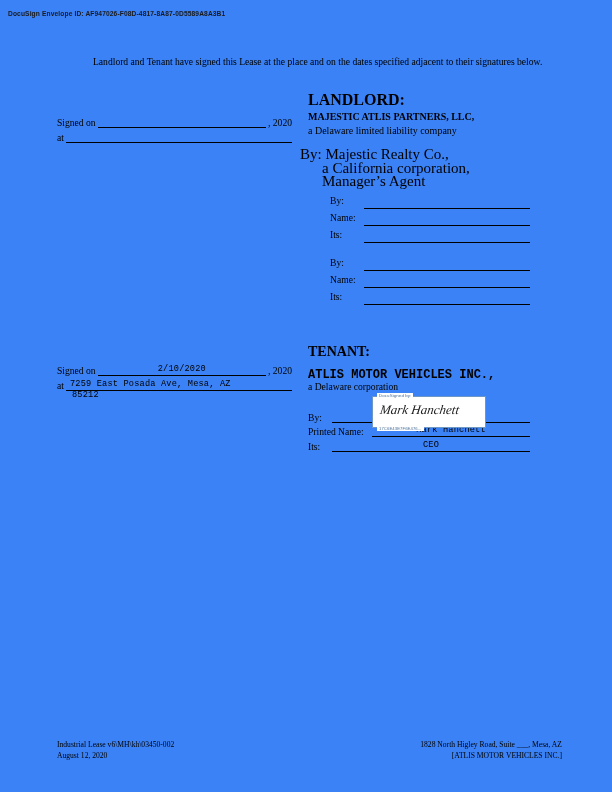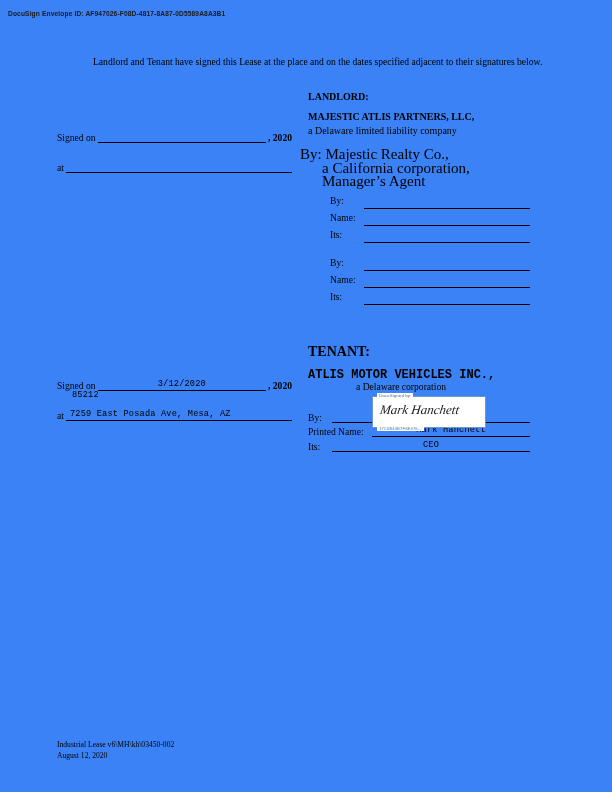--- a/index.html
+++ b/index.html
@@ -45,21 +45,21 @@
     line-height: 14px;
     text-align: justify;
   }
   .intro .indent { display: inline-block; width: 36px; }
 
   
   .landlord-heading {
     position: absolute;
     left: 308px;
     top: 91px;
-    font-size: 10px;
+    font-size: 16px;
     font-weight: bold;
   }
   .landlord-name {
     position: absolute;
     left: 308px;
     top: 110px;
     font-size: 10px;
     font-weight: bold;
     line-height: 14.5px;
   }
@@ -108,30 +108,29 @@
     left: 57px;
     top: 113px;
     width: 235px;
     font-size: 9.6px;
   }
   .signed-row {
     display: flex;
     align-items: flex-end;
     height: 15px;
     white-space: nowrap;
-    margin-top: 15px;
   }
   .signed-label { flex: 0 0 auto; padding-right: 2px; }
   .signed-fill {
     flex: 1 1 auto;
     border-bottom: 1px solid #000;
     height: 11px;
     position: relative;
   }
-  .signed-year { flex: 0 0 auto; padding-left: 2px; font-weight: bold; }
+  .signed-year { flex: 0 0 auto; padding-left: 2px; }
 
   .signed-fill .typed {
     position: absolute;
     left: 0; right: 0;
     bottom: 1px;
     text-align: center;
     font-family: "Liberation Mono", monospace;
     font-size: 8.6px;
     letter-spacing: 0.2px;
   }
@@ -159,21 +158,20 @@
     top: 368px;
     font-size: 12px;
     font-weight: bold;
     font-family: Liberation Mono, monospace;
   }
   .tenant-sub {
     position: absolute;
     left: 308px;
     top: 381px;
     font-size: 9.6px;
-    margin-left: 48px;
   }
 
   .tenant-fields {
     position: absolute;
     left: 308px;
     top: 408px;
     width: 222px;
     font-size: 9.6px;
   }
   .tfield-row {
@@ -372,31 +370,35 @@
   <div class="ds-stamp">
     <span class="ds-top">DocuSigned by:</span>
     <span class="ds-sig">Mark Hanchett</span>
     <span class="ds-bottom">17C6E43E7F6E476...</span>
   </div>
 
   <div class="signed-left-2">
     <div class="signed-row">
       <span class="signed-label">Signed on</span>
       <span class="signed-fill">
-        <span class="typed">3/12/2020</span>
+        <span class="typed">2/10/2020</span>
       </span>
       <span class="signed-year">, 2020</span>
     </div>
     <div class="signed-row">
       <span class="signed-label">at</span>
       <span class="signed-fill">
         <span class="typed-left">7259 East Posada Ave, Mesa, AZ</span>
       </span>
     </div>
   </div>
   <div class="addr-second">85212</div>
 
   <div class="footer-left">
     <div>Industrial Lease v6\MH\kh\03450-002</div>
     <div>August 12, 2020</div>
   </div>
+  <div class="footer-right">
+    <div>1828 North Higley Road, Suite ___, Mesa, AZ</div>
+    <div>[ATLIS MOTOR VEHICLES INC.]</div>
+  </div>
 
 </div>
 
 </body></html>

